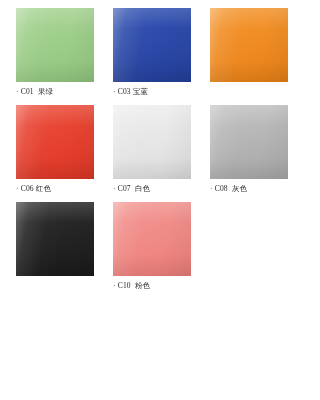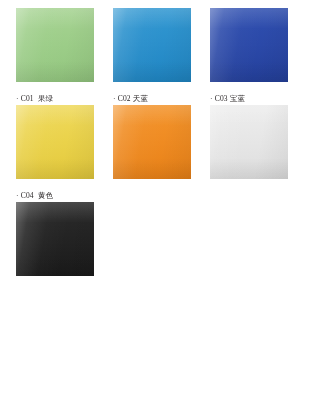--- a/index.html
+++ b/index.html
@@ -63,21 +63,21 @@
     background: linear-gradient(
       180deg,
       rgba(255,255,255,0.14) 0%,
       rgba(255,255,255,0.00) 28%,
       rgba(0,0,0,0.00) 72%,
       rgba(0,0,0,0.07) 100%
     );
     pointer-events: none;
   }
   .label {
-    margin-top: 12px;
+    margin-top: 5px;
     font-size: 7.5px;
     line-height: 10px;
     color: #231f20;
     letter-spacing: 0.2px;
     white-space: nowrap;
     font-family: "Liberation Serif", "DejaVu Serif", serif;
   }
   .label .bullet {
     display: inline-block;
     margin-right: 2px;
@@ -96,34 +96,39 @@
 </head>
 <body>
 
 <div class="sheet">
   <div class="grid" id="swatch-grid">
       <div class="cell">
         <div class="swatch" style="background: linear-gradient(rgb(166, 211, 146) 0%, rgb(156, 205, 136) 50%, rgb(147, 198, 127) 100%);"></div>
         <div class="label"><span class="bullet">·</span><span class="code">C01</span><span> </span><span class="cname">果绿</span></div>
       </div>
       <div class="cell">
-        <div class="swatch" style="background: linear-gradient(rgb(50, 152, 210) 0%, rgb(42, 143, 203) 50%, rgb(31, 133, 194) 100%);"></div>
-        <div class="label"><span class="bullet">·</span><span class="code">C02</span><span></span><span class="cname">天蓝</span></div>
-      </div>
-      <div class="cell">
         <div class="swatch" style="background: linear-gradient(rgb(47, 79, 176) 0%, rgb(43, 73, 168) 50%, rgb(36, 64, 156) 100%);"></div>
         <div class="label"><span class="bullet">·</span><span class="code">C03</span><span></span><span class="cname">宝蓝</span></div>
-      </div>
-      <div class="cell">
-        <div class="swatch" style="background: linear-gradient(rgb(239, 217, 92) 0%, rgb(234, 210, 74) 50%, rgb(227, 201, 60) 100%);"></div>
-        <div class="label"><span class="bullet">·</span><span class="code">C04</span><span> </span><span class="cname">黄色</span></div>
       </div>
       <div class="cell">
         <div class="swatch" style="background: linear-gradient(rgb(243, 148, 44) 0%, rgb(239, 139, 34) 50%, rgb(232, 129, 23) 100%);"></div>
       </div>
       <div class="cell">
+        <div class="swatch" style="background: linear-gradient(rgb(234, 75, 56) 0%, rgb(230, 65, 47) 50%, rgb(222, 55, 38) 100%);"></div>
+        <div class="label"><span class="bullet">·</span><span class="code">C06</span><span></span><span class="cname">红色</span></div>
+      </div>
+      <div class="cell">
         <div class="swatch" style="background: linear-gradient(rgb(237, 237, 237) 0%, rgb(230, 230, 230) 50%, rgb(222, 222, 222) 100%);"></div>
+        <div class="label"><span class="bullet">·</span><span class="code">C07</span><span> </span><span class="cname">白色</span></div>
+      </div>
+      <div class="cell">
+        <div class="swatch" style="background: linear-gradient(rgb(192, 192, 192) 0%, rgb(180, 180, 180) 50%, rgb(169, 169, 169) 100%);"></div>
+        <div class="label"><span class="bullet">·</span><span class="code">C08</span><span> </span><span class="cname">灰色</span></div>
       </div>
       <div class="cell">
         <div class="swatch" style="background: linear-gradient(rgb(43, 43, 43) 0%, rgb(35, 35, 35) 50%, rgb(26, 26, 26) 100%);"></div>
+      </div>
+      <div class="cell">
+        <div class="swatch" style="background: linear-gradient(rgb(242, 147, 143) 0%, rgb(240, 138, 134) 50%, rgb(236, 126, 122) 100%);"></div>
+        <div class="label"><span class="bullet">·</span><span class="code">C10</span><span> </span><span class="cname">粉色</span></div>
       </div>
     </div>
 </div>
 
 </body></html>

